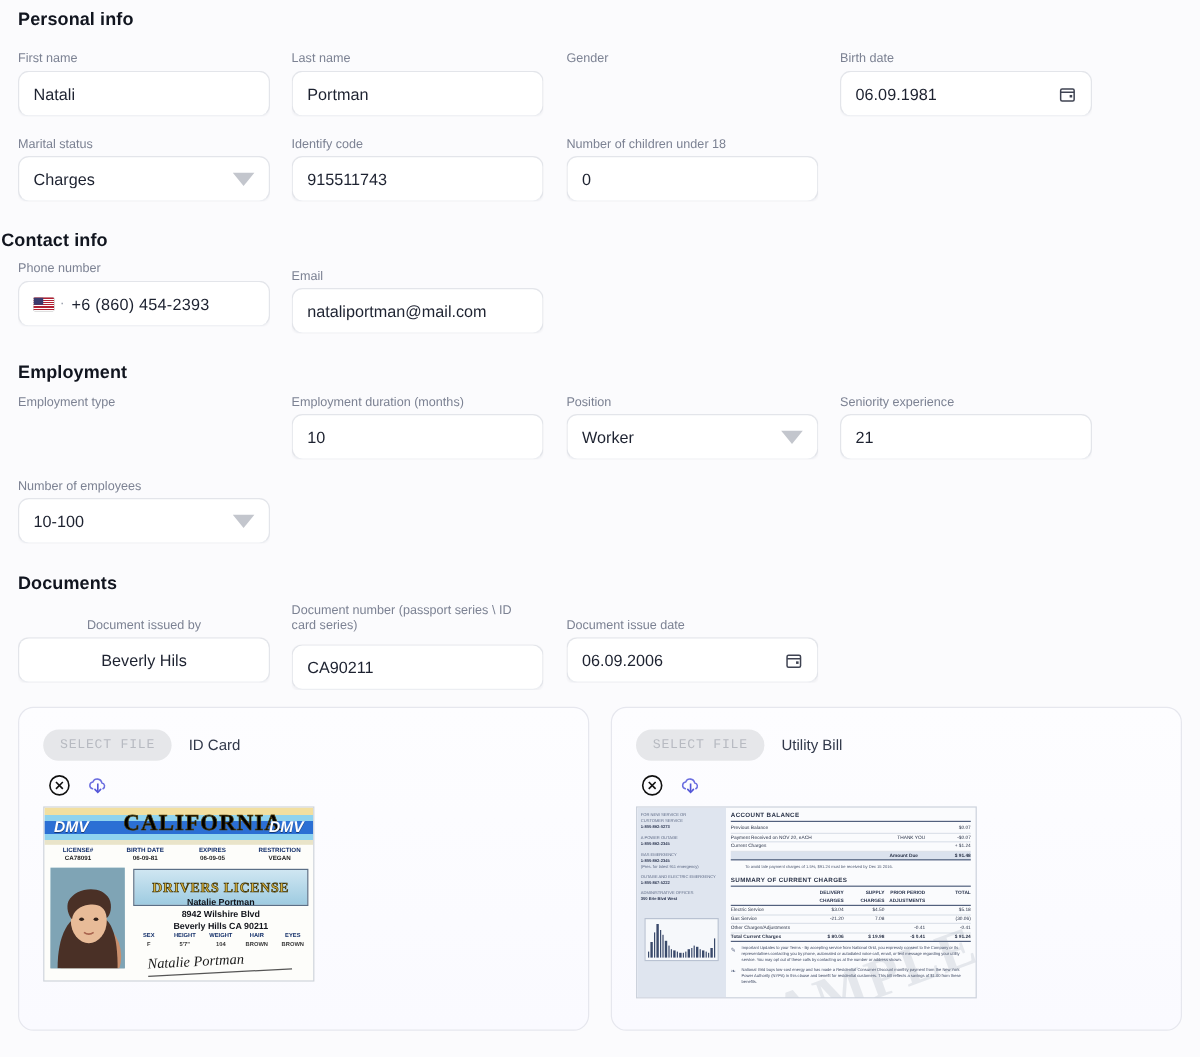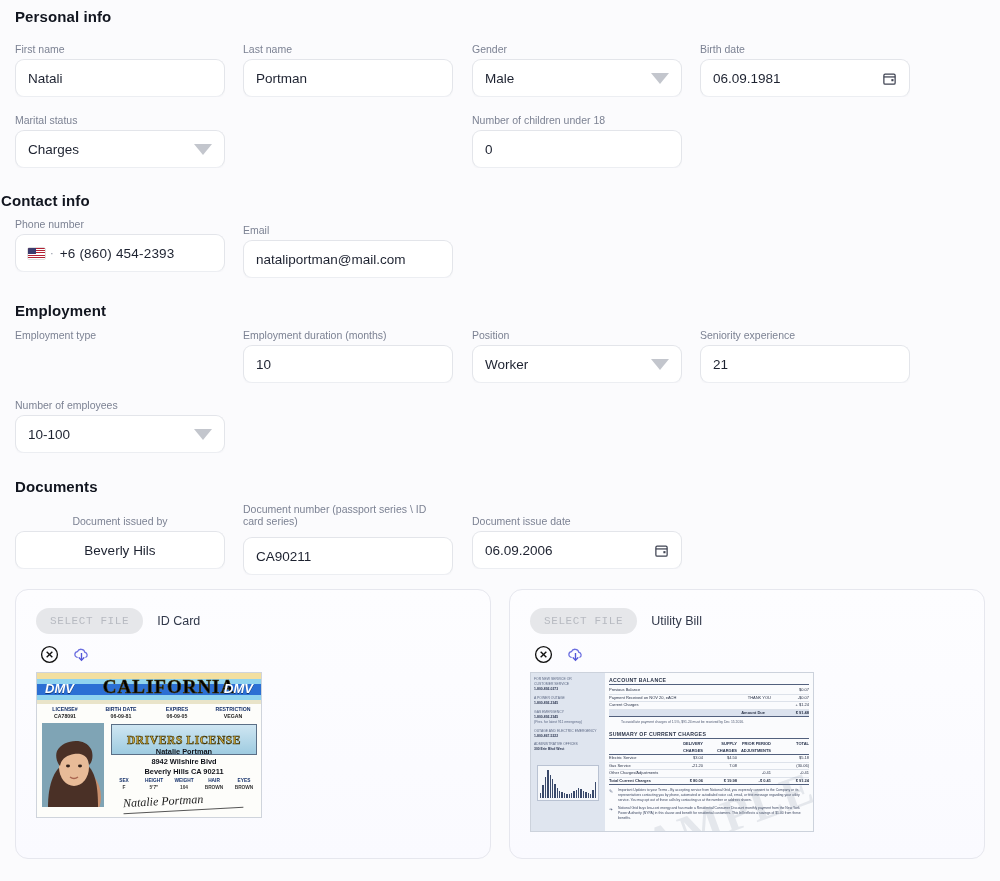--- a/index.html
+++ b/index.html
@@ -186,24 +186,20 @@
 
   <div class="field clip" style="position:absolute;left:243px;top:43px;width:210px;">
     <div class="flabel">Last name</div>
     <div class="control">
       <span class="val">Portman</span>
     </div>
   </div>
 
   <div class="field clip" style="position:absolute;left:472px;top:43px;width:210px;">
     <div class="flabel">Gender</div>
-    <div class="control">
-      <span class="val">Male</span>
-      <span class="caret"></span>
-    </div>
   </div>
 
   <div class="field clip" style="position:absolute;left:700px;top:43px;width:210px;">
     <div class="flabel">Birth date</div>
     <div class="control">
       <span class="val">06.09.1981</span>
       <svg class="cal" viewBox="0 0 24 24">
         <rect x="3" y="5" width="18" height="16" rx="2" fill="none" stroke="#3f4352" stroke-width="2"></rect>
         <line x1="3" y1="9.5" x2="21" y2="9.5" stroke="#3f4352" stroke-width="2"></line>
         <rect x="15" y="13" width="3.4" height="3.4" fill="#3f4352"></rect>
@@ -212,20 +208,26 @@
   </div>
 
   <div class="field clip" style="position:absolute;left:15px;top:114px;width:210px;">
     <div class="flabel">Marital status</div>
     <div class="control">
       <span class="val">Charges</span>
       <span class="caret"></span>
     </div>
   </div>
 
+  <div class="field clip" style="position:absolute;left:243px;top:114px;width:210px;">
+    <div class="flabel">Identify code</div>
+    <div class="control">
+      <span class="val">915511743</span>
+    </div>
+  </div>
 
   <div class="field clip" style="position:absolute;left:472px;top:114px;width:210px;">
     <div class="flabel">Number of children under 18</div>
     <div class="control">
       <span class="val">0</span>
     </div>
   </div>
 
   <div style="position:absolute;left:1px;top:192px;" class="section-title">Contact info</div>
 

